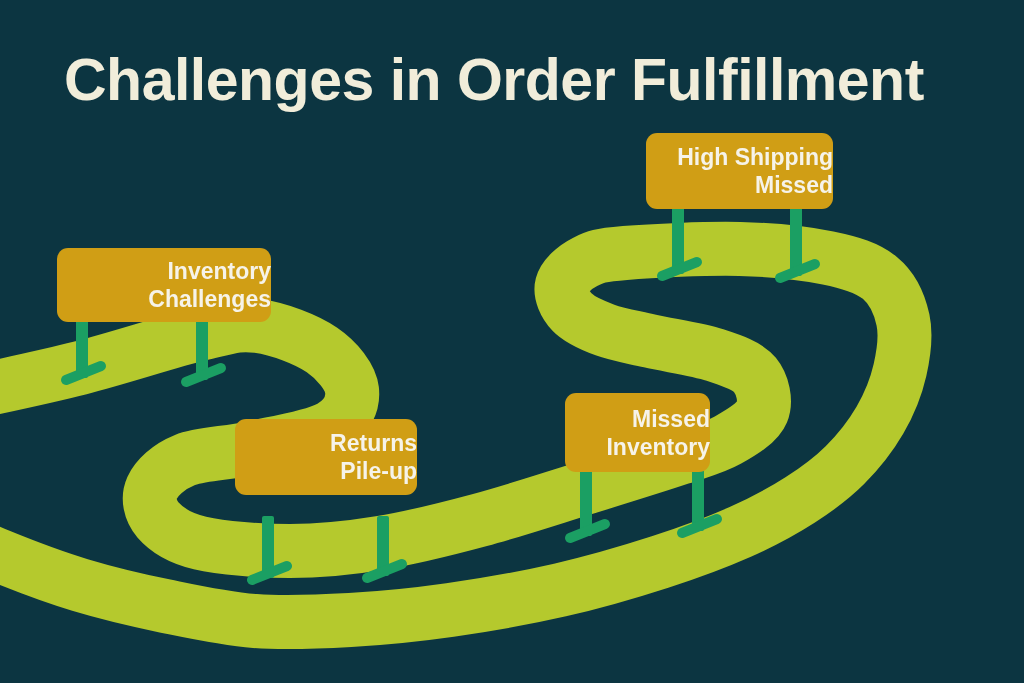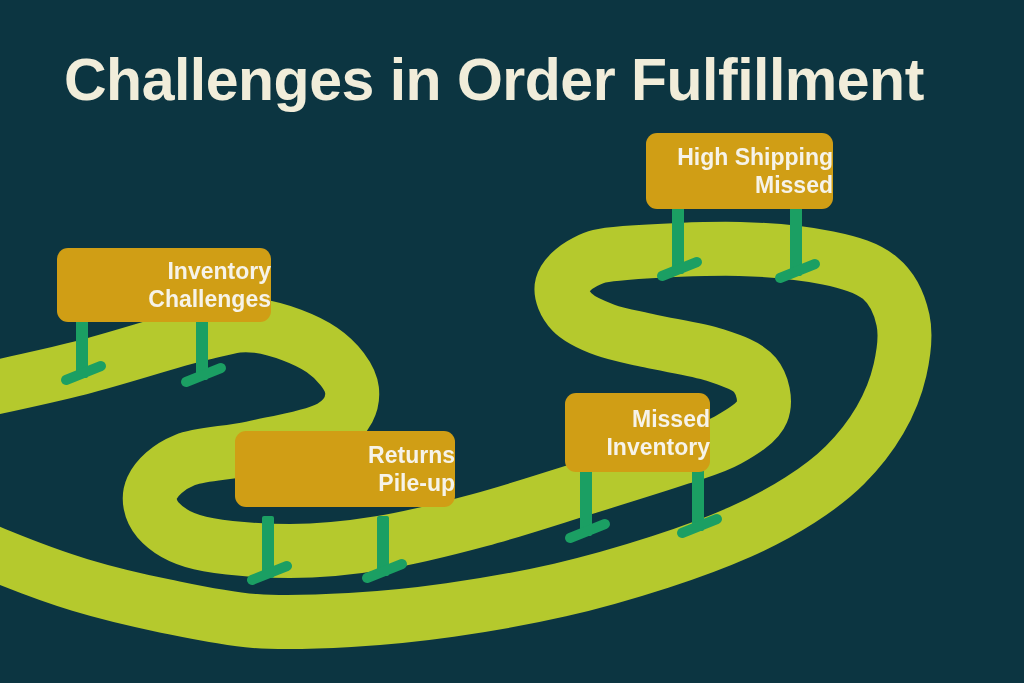--- a/index.html
+++ b/index.html
@@ -43,21 +43,21 @@
     justify-content:center;
     text-align:center;
     color:var(--sign-text,#f6f3e9);
     font-weight:bold;
     font-size:23px;
     line-height:28px;
   }
   .sign span{display:block;}
   #sign-inventory{left:57px;top:248px;width:214px;height:74px;}
   #sign-shipping{left:646px;top:133px;width:187px;height:76px;}
-  #sign-returns{left:235px;top:431px;width:220px;height:76px;}
+  #sign-returns{left:235px;top:419px;width:182px;height:76px;}
   #sign-missed{left:565px;top:393px;width:145px;height:79px;}
 </style>
 </head>
 <body>
 
 <div id="scene" style="--bg: #0c3541; --road: #b5c92d; --post: #1b9f63; --sign: #d09e15; --title-text: #f1edda; --sign-text: #f6f3e9;">
 
   <svg width="1024" height="683" viewBox="0 0 1024 683">
 
     <path id="road-path" class="road" d="M -40,395 C -20.0,390.5 40.0,378.2 80,368 C 120.0,357.8 170.3,341.0 200,334 C 229.7,327.0 237.7,323.3 258,326 C 278.3,328.7 306.3,339.3 322,350 C 337.7,360.7 350.5,377.2 352,390 C 353.5,402.8 347.7,417.3 331,427 C 314.3,436.7 276.3,442.5 252,448 C 227.7,453.5 201.7,453.3 185,460 C 168.3,466.7 156.5,478.0 152,488 C 147.5,498.0 150.0,510.8 158,520 C 166.0,529.2 178.0,537.8 200,543 C 222.0,548.2 260.0,551.0 290,551 C 320.0,551.0 348.3,548.2 380,543 C 411.7,537.8 445.8,529.2 480,520 C 514.2,510.8 551.7,498.3 585,488 C 618.3,477.7 656.2,466.0 680,458 C 703.8,450.0 714.3,447.7 728,440 C 741.7,432.3 757.5,422.8 762,412 C 766.5,401.2 762.8,384.5 755,375 C 747.2,365.5 732.5,360.7 715,355 C 697.5,349.3 668.3,345.2 650,341 C 631.7,336.8 618.0,334.8 605,330 C 592.0,325.2 579.2,319.5 572,312 C 564.8,304.5 559.8,293.3 562,285 C 564.2,276.7 574.5,267.3 585,262 C 595.5,256.7 599.2,255.2 625,253 C 650.8,250.8 706.2,248.2 740,249 C 773.8,249.8 804.7,253.2 828,258 C 851.3,262.8 867.5,267.7 880,278 C 892.5,288.3 899.7,304.7 903,320 C 906.3,335.3 903.8,353.3 900,370 C 896.2,386.7 889.2,404.2 880,420 C 870.8,435.8 858.3,451.7 845,465 C 831.7,478.3 817.5,488.8 800,500 C 782.5,511.2 763.3,521.7 740,532 C 716.7,542.3 690.0,552.3 660,562 C 630.0,571.7 595.0,582.0 560,590 C 525.0,598.0 485.0,605.0 450,610 C 415.0,615.0 382.5,618.2 350,620 C 317.5,621.8 285.8,623.3 255,621 C 224.2,618.7 194.2,612.0 165,606 C 135.8,600.0 107.5,593.3 80,585 C 52.5,576.7 23.3,565.5 0,556 C -23.3,546.5 -50.0,532.7 -60,528"></path>

